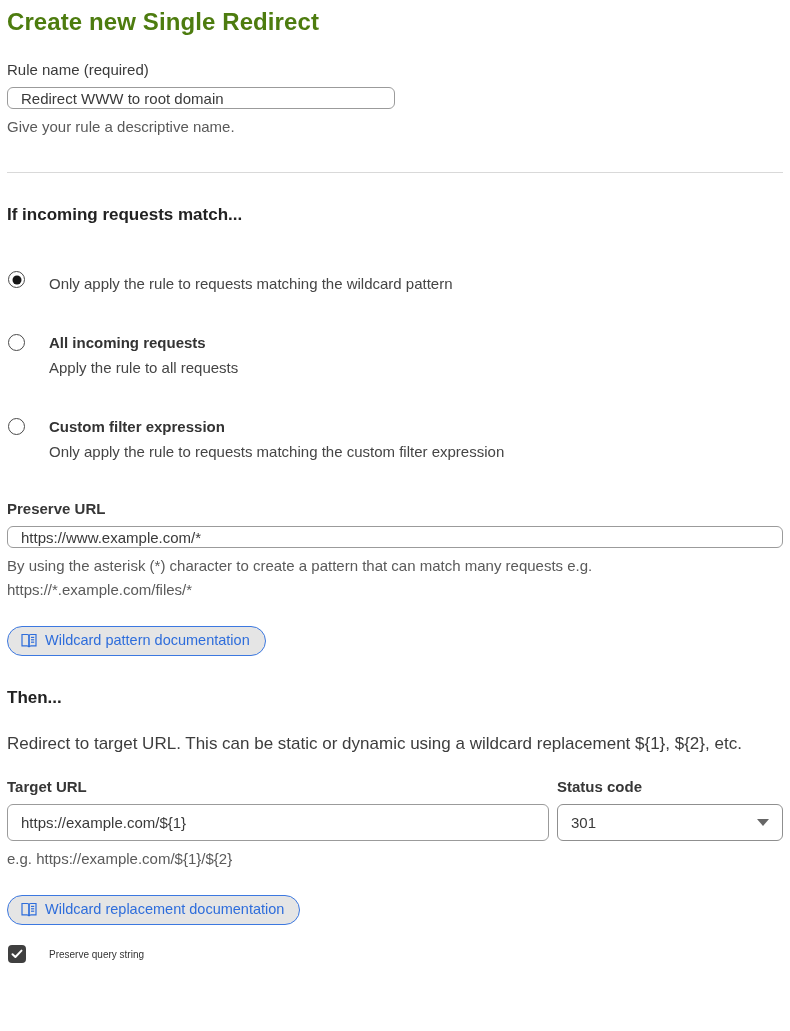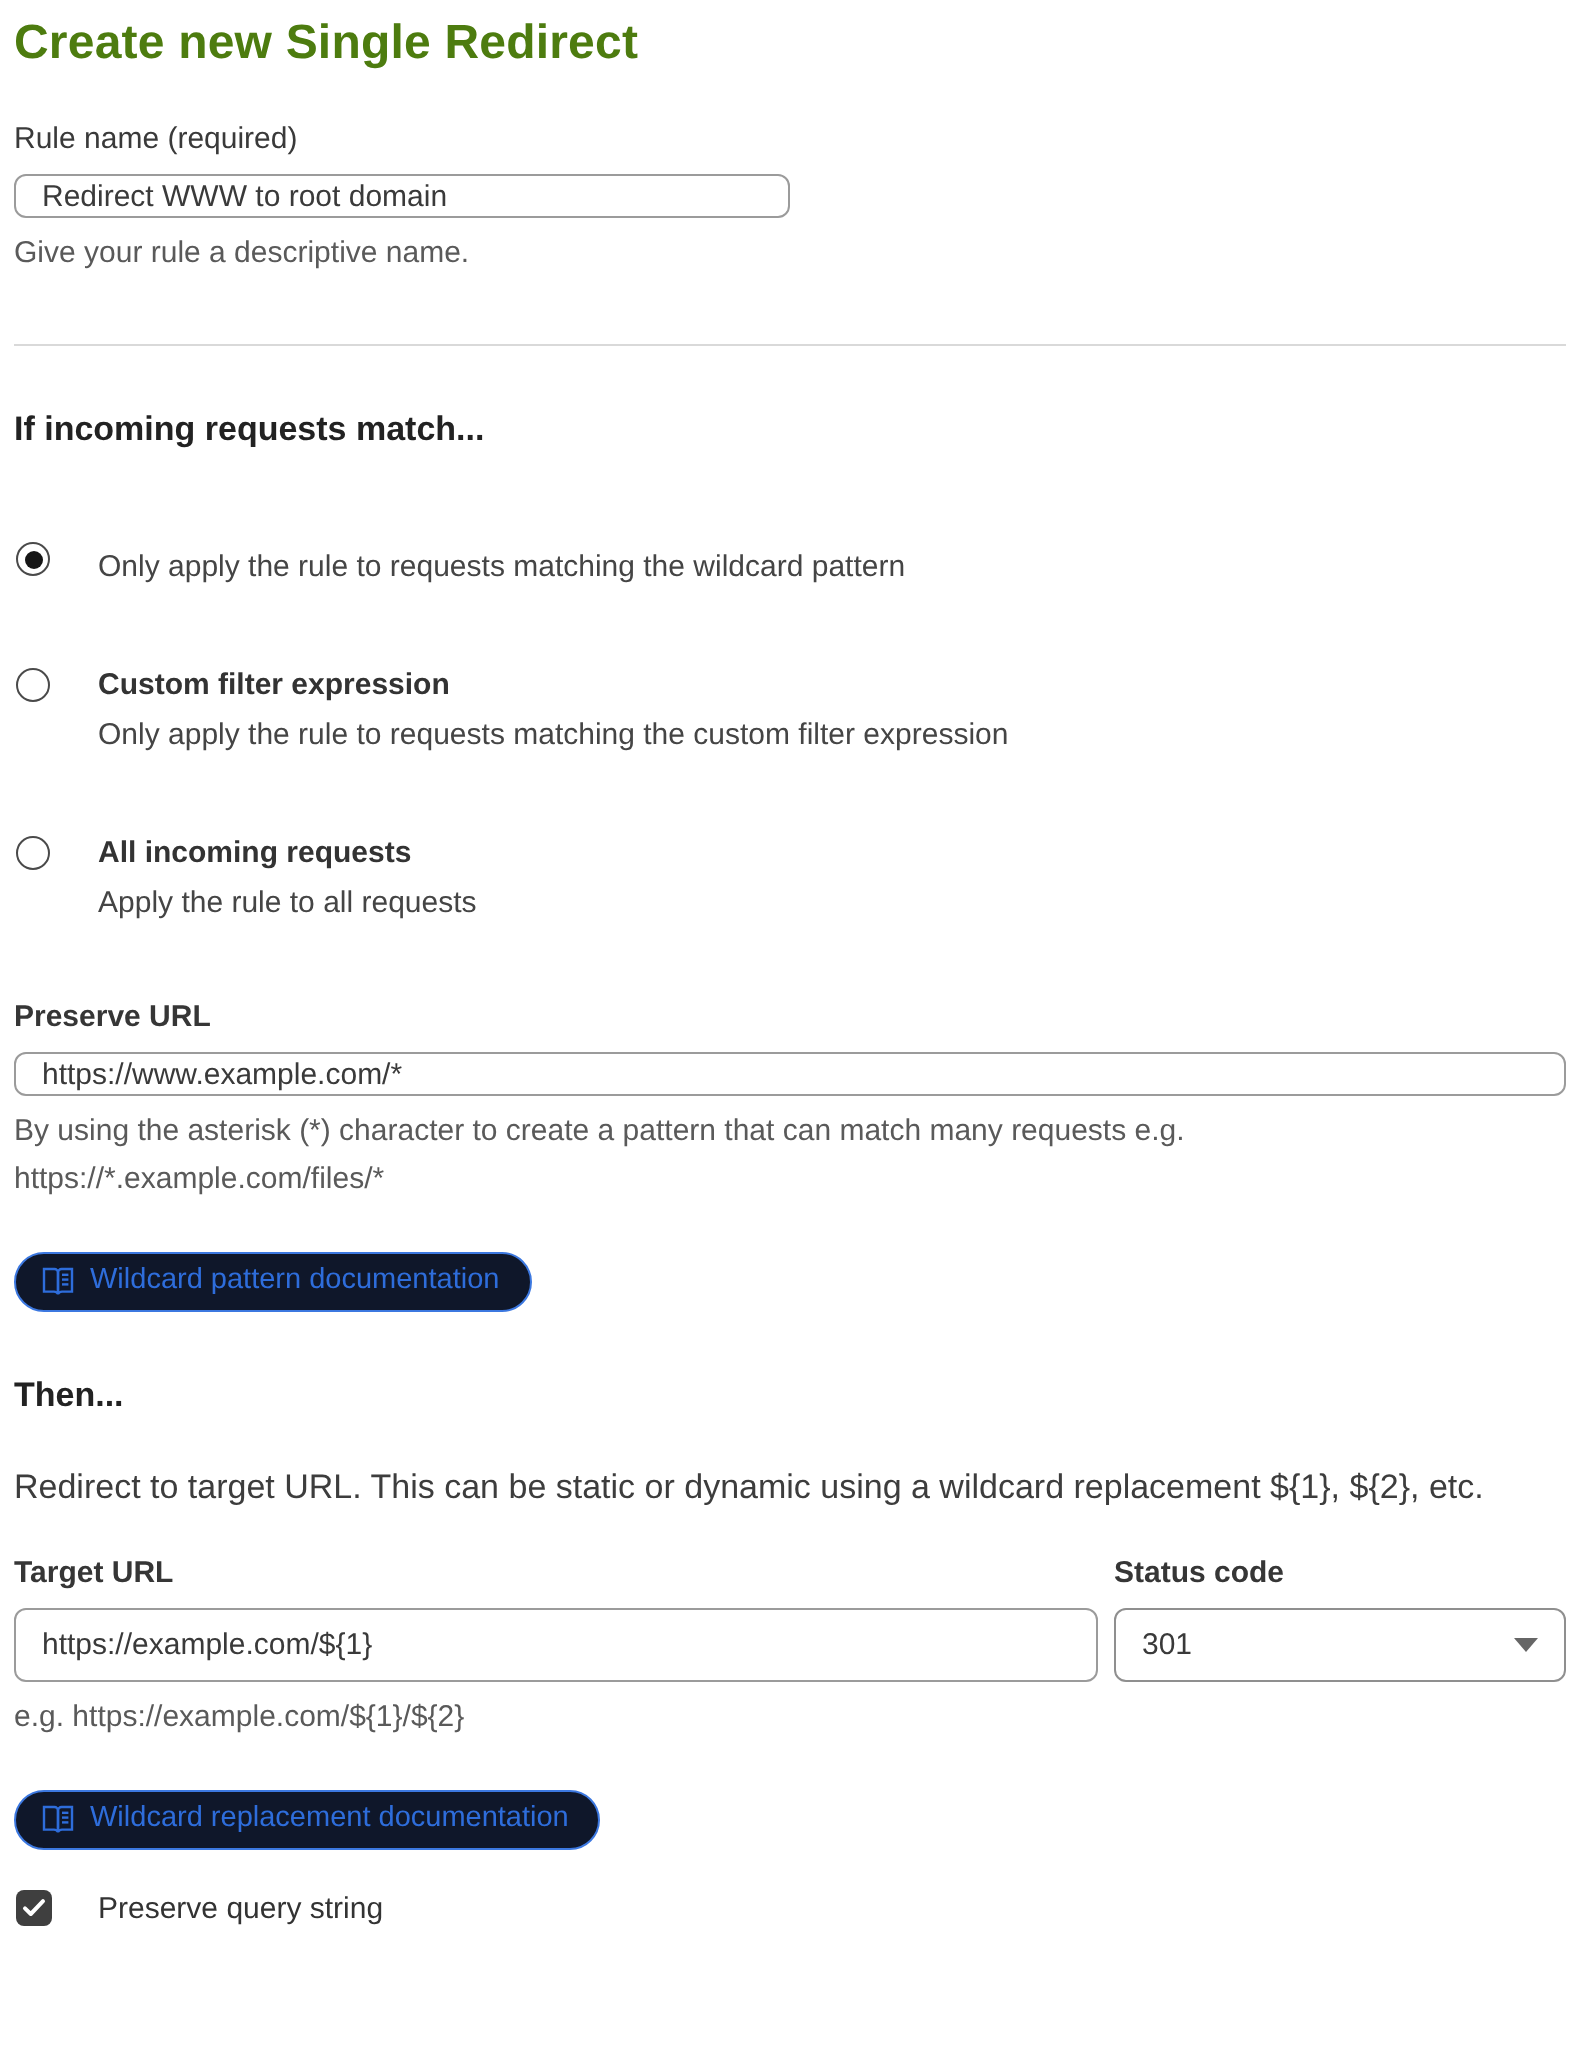--- a/index.html
+++ b/index.html
@@ -89,21 +89,21 @@
   .radio-label { font-size: 15px; font-weight: 700; color: #333; line-height: 21px; }
   .radio-desc { font-size: 15px; color: #454545; line-height: 21px; margin-top: 4px; }
 
   .doc-button {
     display: inline-flex;
     align-items: center;
     gap: 8px;
     margin-top: 24px;
     border: 1px solid #3c78e0;
     border-radius: 15px;
-    background: #0f172a;
+    background: #e5e5e5;
     color: #2e6ddb;
     font-size: 14.5px;
     font-family: inherit;
     padding: 5px 15px 6px 13px;
     cursor: pointer;
     line-height: 17px;
   }
   .doc-button svg { display: block; }
 
   .then-desc {
@@ -153,21 +153,21 @@
     flex: 0 0 auto;
     width: 18px; height: 18px;
     border-radius: 4px;
     background: #3f3f3f;
     margin-left: 1px;
     display: flex;
     align-items: center;
     justify-content: center;
   }
   .checkbox-box svg { display: block; }
-  .checkbox-label { margin-left: 23px; font-size: 15px; color: #333; }
+  .checkbox-label { margin-left: 23px; font-size: 10px; color: #333; }
 </style>
 </head>
 <body>
 
 <div class="page">
 
   <h1 class="page-title">Create new Single Redirect</h1>
 
   <label class="field-label">Rule name (required)</label>
   <input class="text-input rule-name-input" type="text" value="Redirect WWW to root domain" style="">
@@ -182,30 +182,30 @@
     <div class="radio-row">
       <span class="radio-circle selected"></span>
       <span class="radio-texts">
         <span class="radio-desc" style="display:block">Only apply the rule to requests matching the wildcard pattern</span>
       </span>
     </div>
 
     <div class="radio-row">
       <span class="radio-circle"></span>
       <span class="radio-texts">
-        <span class="radio-label" style="display:block">Custom filter expression</span>
-        <span class="radio-desc" style="display:block">Only apply the rule to requests matching the custom filter expression</span>
+        <span class="radio-label" style="display:block">All incoming requests</span>
+        <span class="radio-desc" style="display:block">Apply the rule to all requests</span>
       </span>
     </div>
 
     <div class="radio-row">
       <span class="radio-circle"></span>
       <span class="radio-texts">
-        <span class="radio-label" style="display:block">All incoming requests</span>
-        <span class="radio-desc" style="display:block">Apply the rule to all requests</span>
+        <span class="radio-label" style="display:block">Custom filter expression</span>
+        <span class="radio-desc" style="display:block">Only apply the rule to requests matching the custom filter expression</span>
       </span>
     </div>
 
   </div>
 
   <label class="field-label bold" style="margin-top:38px">Preserve URL</label>
   <input class="text-input" type="text" value="https://www.example.com/*" style="">
   <div class="help-text">
     <span style="display:block">By using the asterisk (*) character to create a pattern that can match many requests e.g.</span>
     <span style="display:block">https://*.example.com/files/*</span>

